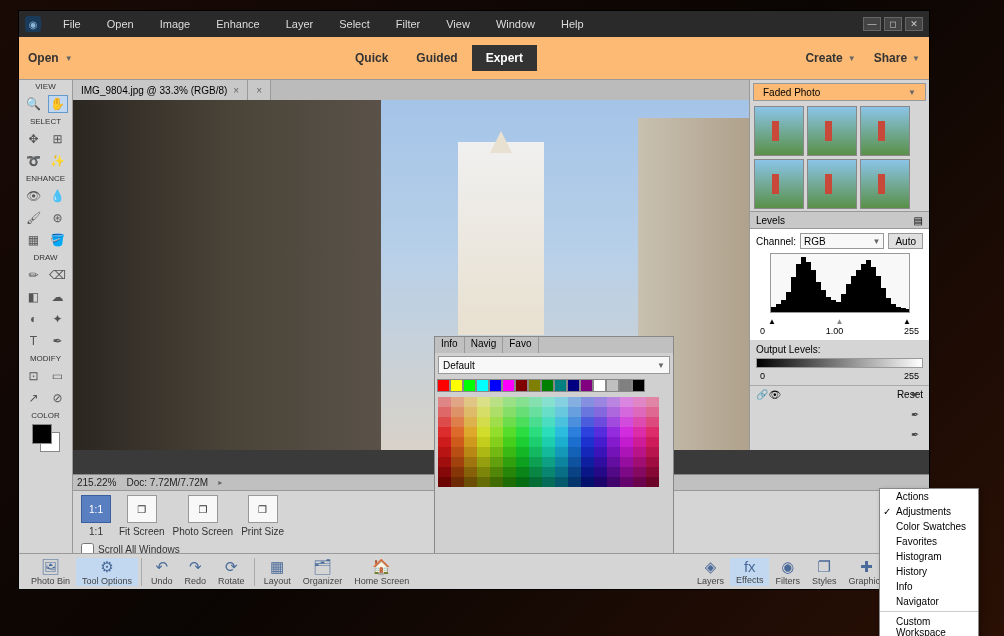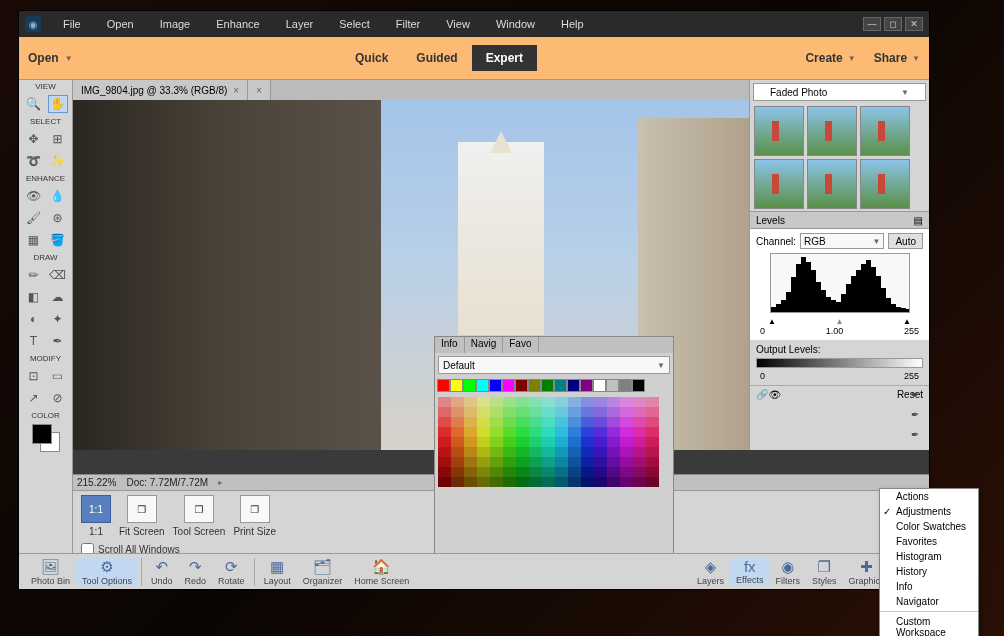--- a/index.html
+++ b/index.html
@@ -39,21 +39,21 @@
 .tower::before { content: ''; position: absolute; top: -22px; left: 50%; transform: translateX(-50%); border: 11px solid transparent; border-bottom: 22px solid #e8e0d0; }
 .statusbar { position: absolute; left: 0; right: 0; bottom: 0; height: 16px; background: #c0c0c0; font-size: 10px; display: flex; align-items: center; padding: 0 4px; gap: 10px; color: #222; border-top: 1px solid #888; }
 .tooloptions { height: 80px; background: #d5d5d5; border-top: 1px solid #999; padding: 4px 8px; font-size: 10px; color: #333; }
 .to-title { font-weight: bold; margin-bottom: 4px; }
 .to-btns { display: flex; gap: 8px; align-items: flex-start; }
 .to-btn { text-align: center; cursor: pointer; }
 .to-btn .bx { width: 30px; height: 28px; background: #f8f8f8; border: 1px solid #999; margin: 0 auto 3px; display: flex; align-items: center; justify-content: center; font-size: 10px; }
 .to-btn.sel .bx { background: #5a7fc0; color: #fff; border-color: #3a5f9f; }
 .to-check { margin-top: 6px; display: flex; align-items: center; gap: 4px; }
 .rightpanels { position: absolute; right: 0; top: 0; width: 180px; height: 370px; background: #d5d5d5; border-left: 1px solid #999; font-size: 10px; }
-.rp-dropdown { height: 18px; background: #ffffff; border: 1px solid #999; margin: 3px; padding: 1px 16px; display: flex; align-items: center; justify-content: space-between; cursor: pointer; }
+.rp-dropdown { height: 18px; background: #fdba74; border: 1px solid #999; margin: 3px; padding: 1px 9px; display: flex; align-items: center; justify-content: space-between; cursor: pointer; }
 .rp-thumbs { padding: 2px 4px; display: flex; flex-wrap: wrap; gap: 3px; }
 .rp-thumb { width: 50px; height: 50px; background: linear-gradient(180deg,#8bc4e8,#5a9048); border: 1px solid #888; position: relative; }
 .rp-thumb::after { content:''; position: absolute; left: 35%; top: 30%; width: 7px; height: 20px; background: #c8483a; }
 .levels-tab { height: 18px; background: #c8c8c8; border-top: 1px solid #999; border-bottom: 1px solid #999; display: flex; align-items: center; padding: 0 6px; justify-content: space-between; }
 .levels-body { padding: 4px 6px; background: #ffffff; }
 .lv-row { display: flex; align-items: center; gap: 4px; margin-bottom: 4px; }
 .lv-select { flex: 1; height: 16px; background: #f8f8f8; border: 1px solid #999; padding: 0 3px; display: flex; align-items: center; justify-content: space-between; cursor: pointer; }
 .lv-btn { height: 16px; padding: 0 6px; background: #e0e0e0; border: 1px solid #999; cursor: pointer; display: flex; align-items: center; }
 .histogram { width: 140px; height: 60px; background: #f8f8f8; border: 1px solid #999; margin: 4px auto; position: relative; overflow: hidden; }
 .hist-fill { position: absolute; bottom: 0; background: #000; }
@@ -219,21 +219,21 @@
             <div class="to-btn sel">
               <div class="bx">1:1</div>
               <div>1:1</div>
             </div>
             <div class="to-btn">
               <div class="bx">❐</div>
               <div>Fit Screen</div>
             </div>
             <div class="to-btn">
               <div class="bx">❐</div>
-              <div>Tool Screen</div>
+              <div>Photo Screen</div>
             </div>
             <div class="to-btn">
               <div class="bx">❐</div>
               <div>Print Size</div>
             </div>
           </div>
         <div class="to-check">
             <input type="checkbox" style="">
             <span>Scroll All Windows</span>
           </div>

